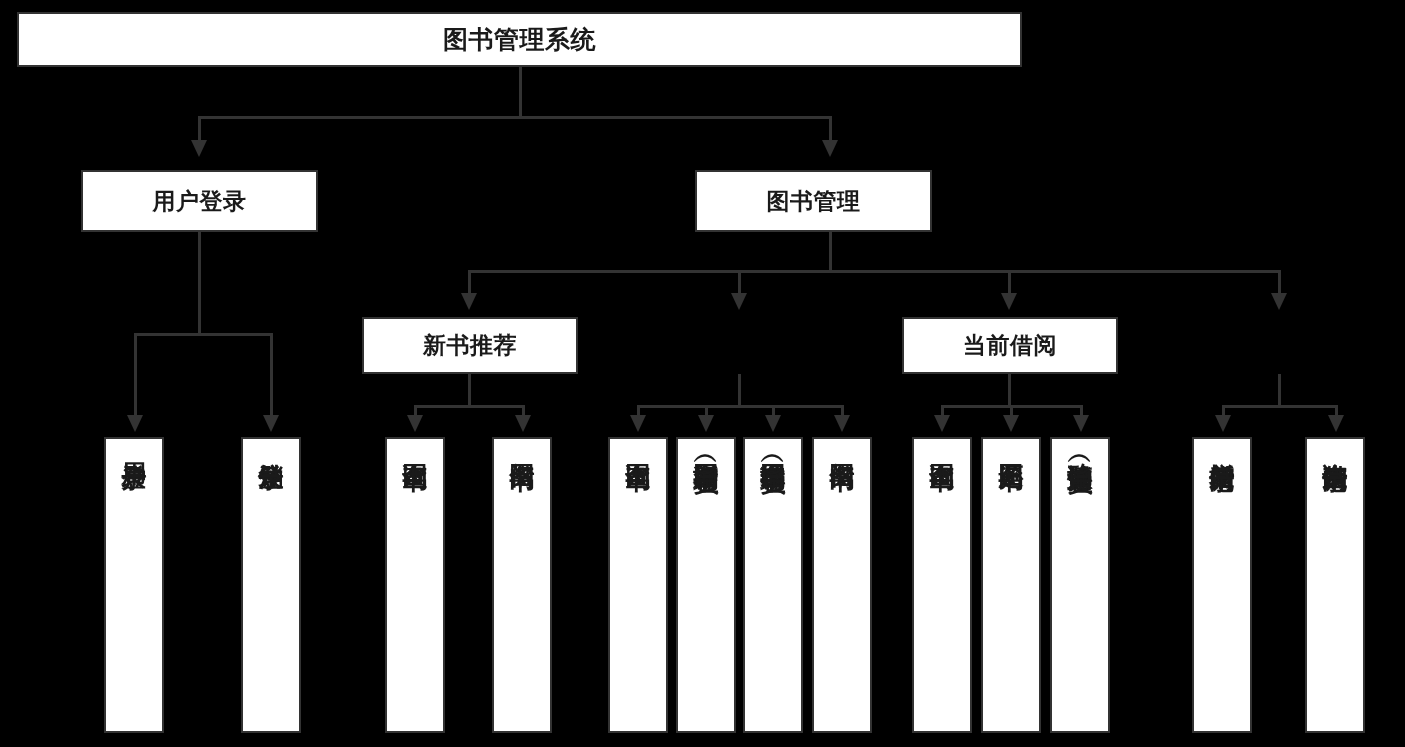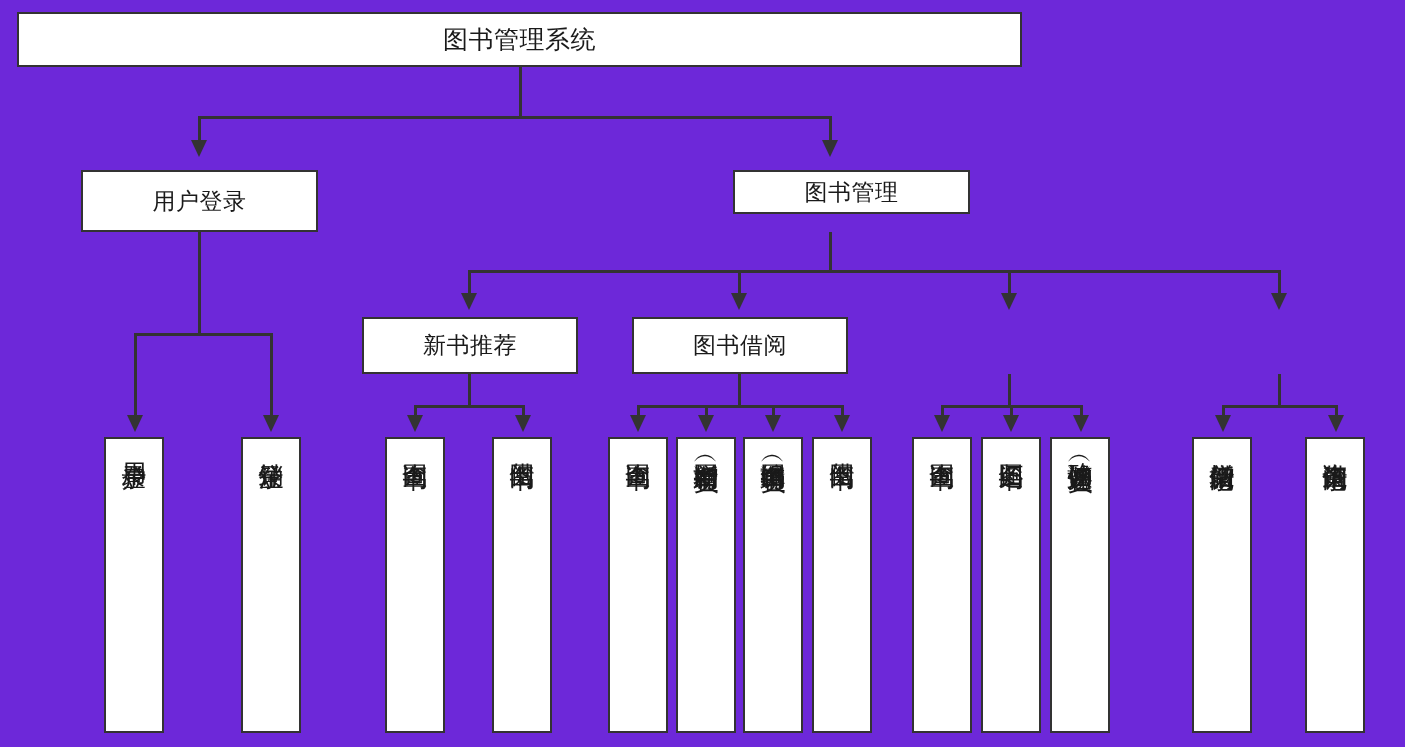--- a/index.html
+++ b/index.html
@@ -7,22 +7,23 @@
     padding: 0;
     background: #ffffff;
   }
   body {
     font-family: "Liberation Sans", "DejaVu Sans", sans-serif;
   }
   #canvas {
     position: relative;
     width: 1405px;
     height: 747px;
-    background: #6d28d9;
+    background: #000000;
     overflow: hidden;
+    font-weight: bold;
   }
   .node {
     position: absolute;
     box-sizing: border-box;
     border: 2.5px solid #333333;
     background: #ffffff;
     display: flex;
     align-items: center;
     justify-content: center;
     color: #1a1a1a;
@@ -89,21 +90,21 @@
   <div class="edge h" style="left:198px; top:116px; width:634px; height:2.5px;"></div>
 
   <div class="edge v" style="left:198px; top:116px; width:2.5px; height:29px;"></div>
   <div class="arrow" style="left:191px; top:140px;"></div>
   <div class="edge v" style="left:829px; top:116px; width:2.5px; height:29px;"></div>
   <div class="arrow" style="left:822px; top:140px;"></div>
 
   <div class="node lvl2" style="left:81px; top:170px; width:237px; height:62px;">
     <span class="node-label">用户登录</span>
   </div>
-  <div class="node lvl2" style="left:733px; top:170px; width:237px; height:44px;">
+  <div class="node lvl2" style="left:695px; top:170px; width:237px; height:62px;">
     <span class="node-label">图书管理</span>
   </div>
 
   <div class="edge v" style="left:198px; top:232px; width:2.5px; height:103px;"></div>
   <div class="edge h" style="left:134px; top:333px; width:138px; height:2.5px;"></div>
   <div class="edge v" style="left:134px; top:333px; width:2.5px; height:87px;"></div>
   <div class="arrow" style="left:127px; top:415px;"></div>
   <div class="edge v" style="left:270px; top:333px; width:2.5px; height:87px;"></div>
   <div class="arrow" style="left:263px; top:415px;"></div>
 
@@ -114,22 +115,22 @@
   <div class="edge v" style="left:738px; top:270px; width:2.5px; height:28px;"></div>
   <div class="arrow" style="left:731px; top:293px;"></div>
   <div class="edge v" style="left:1008px; top:270px; width:2.5px; height:28px;"></div>
   <div class="arrow" style="left:1001px; top:293px;"></div>
   <div class="edge v" style="left:1278px; top:270px; width:2.5px; height:28px;"></div>
   <div class="arrow" style="left:1271px; top:293px;"></div>
 
   <div class="node lvl3" style="left:362px; top:317px; width:216px; height:57px;">
     <span class="node-label">新书推荐</span>
   </div>
-  <div class="node lvl3" style="left:632px; top:317px; width:216px; height:57px;">
-    <span class="node-label">图书借阅</span>
+  <div class="node lvl3" style="left:902px; top:317px; width:216px; height:57px;">
+    <span class="node-label">当前借阅</span>
   </div>
 
   <div class="edge v" style="left:468px; top:374px; width:2.5px; height:33px;"></div>
   <div class="edge h" style="left:414px; top:405px; width:110px; height:2.5px;"></div>
   <div class="edge v" style="left:414px; top:405px; width:2.5px; height:15px;"></div>
   <div class="arrow" style="left:407px; top:415px;"></div>
   <div class="edge v" style="left:522px; top:405px; width:2.5px; height:15px;"></div>
   <div class="arrow" style="left:515px; top:415px;"></div>
 
   <div class="edge v" style="left:738px; top:374px; width:2.5px; height:33px;"></div>

